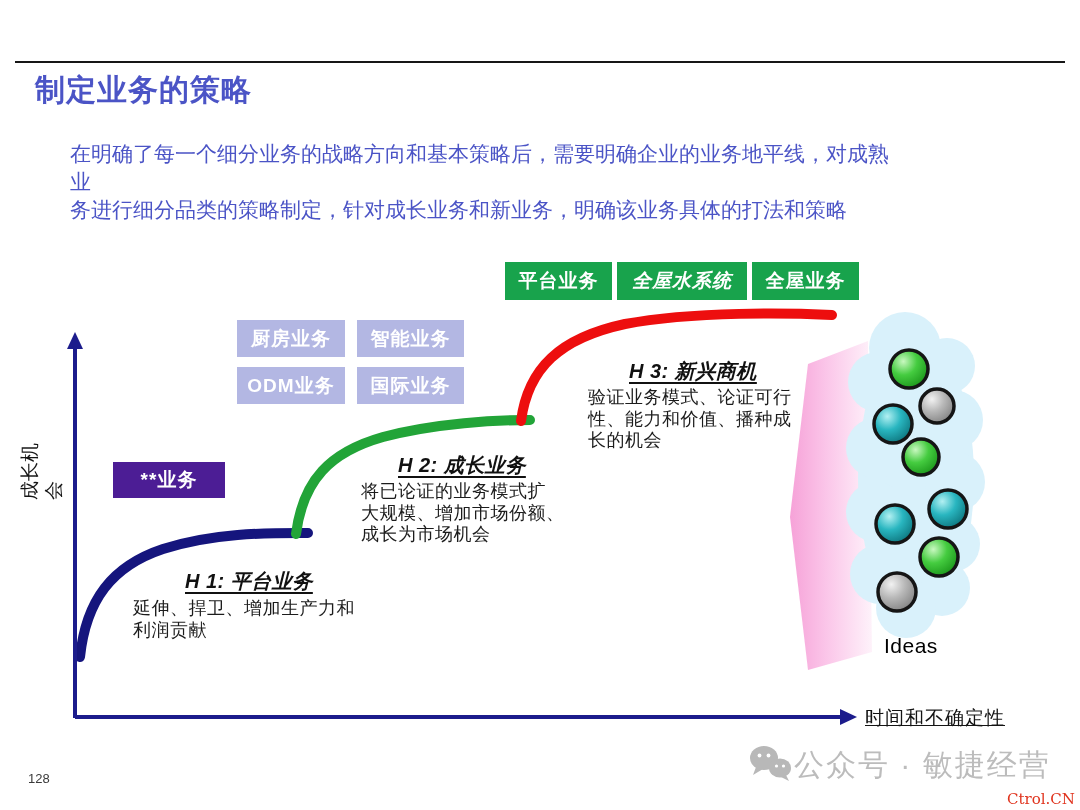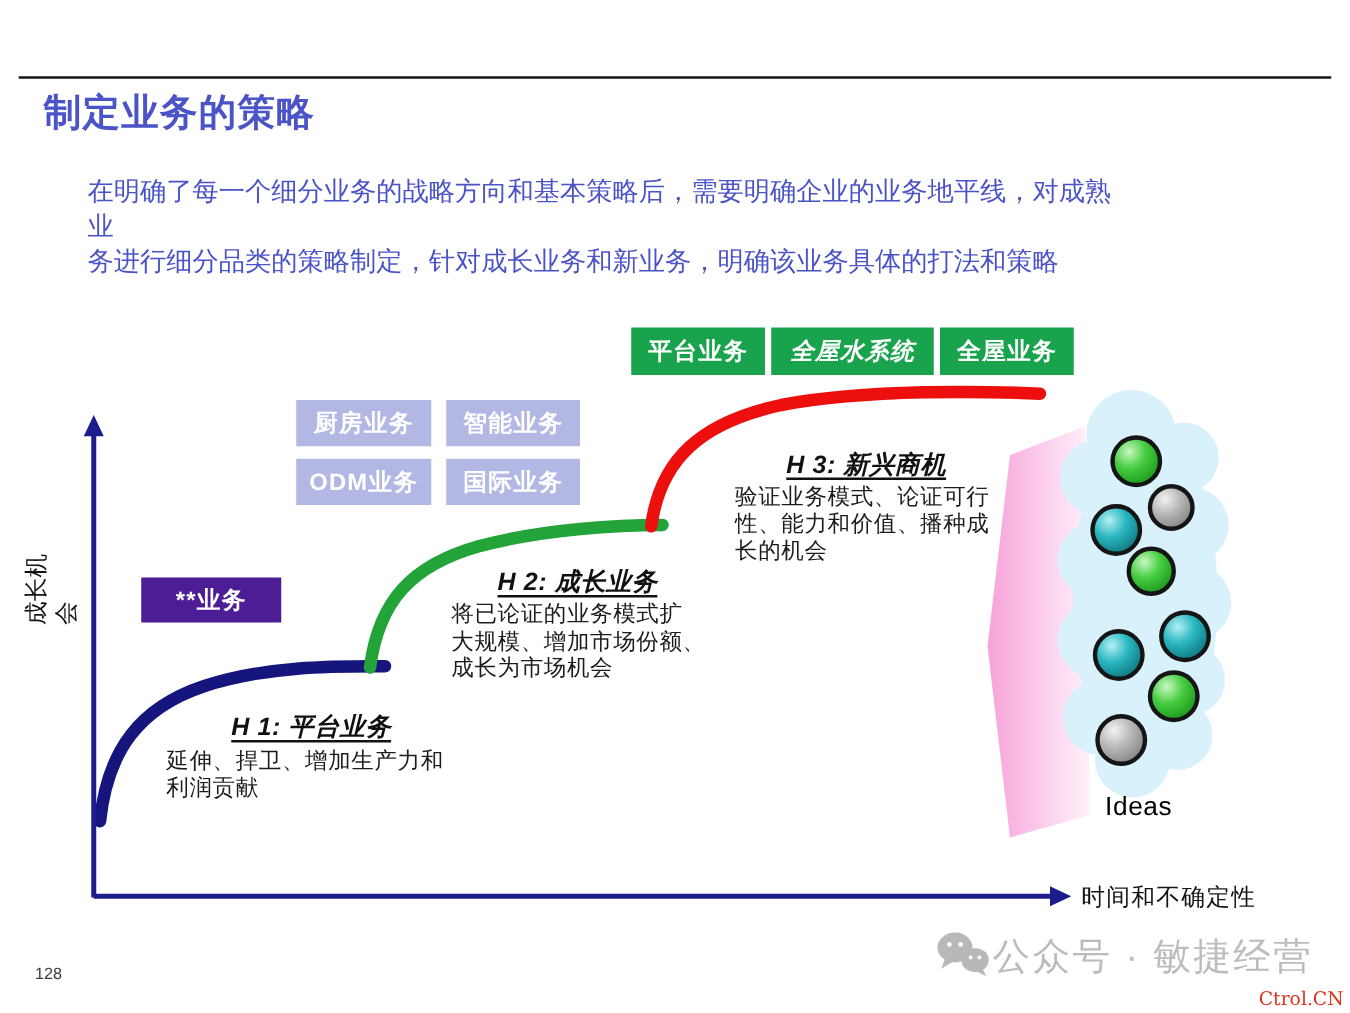--- a/index.html
+++ b/index.html
@@ -48,21 +48,21 @@
   #h2-desc{left:345px;top:481px;margin-left:16px;}
   #h3-title{left:629px;top:358px;}
   #h3-desc{left:588px;top:387px;}
 
   
   #y-axis-label{
     left:-12px;top:412px;width:118px;height:58px;
     transform:rotate(-90deg);
     font-size:19px;line-height:24px;color:#141414;white-space:pre-line;text-align:left;
   }
-  #x-axis-label{left:865px;top:705px;font-size:19px;color:#141414;letter-spacing:1px;}
+  #x-axis-label{left:865px;top:705px;font-size:19px;color:#141414;letter-spacing:1px;text-decoration:underline;}
 
   #ideas-label{left:884px;top:634px;font-size:21px;color:#000000;letter-spacing:0.5px;}
 
   
   #page-number{left:28px;top:771px;font-size:13px;color:#3a3a3a;}
   #watermark{left:748px;top:745px;display:flex;gap:0;}
   #watermark-text{font-size:30px;color:#bcbcbc;letter-spacing:2px;}
   #site-credit{left:1007px;top:790px;font-family:"DejaVu Serif",serif;font-size:15px;color:#e0331d;}
 </style>
 </head>

